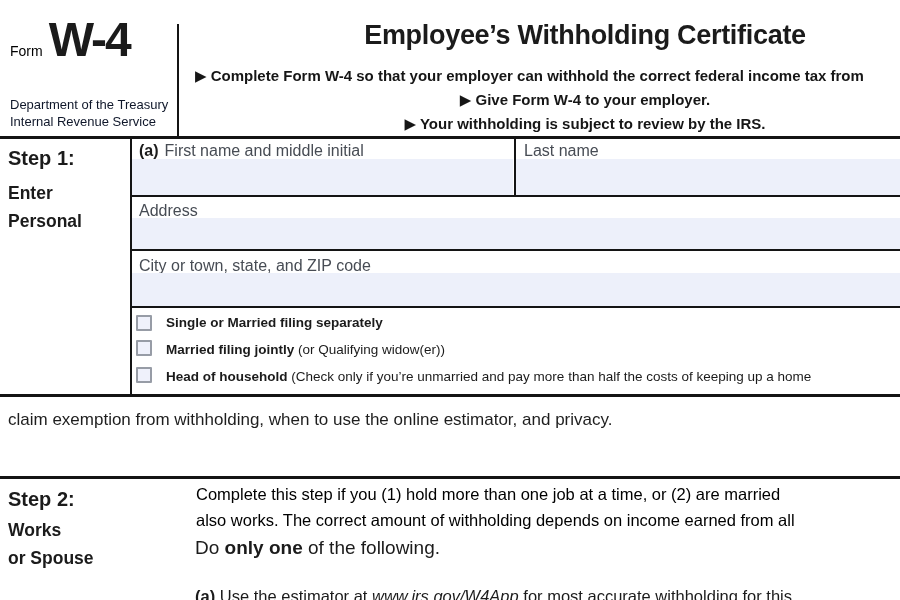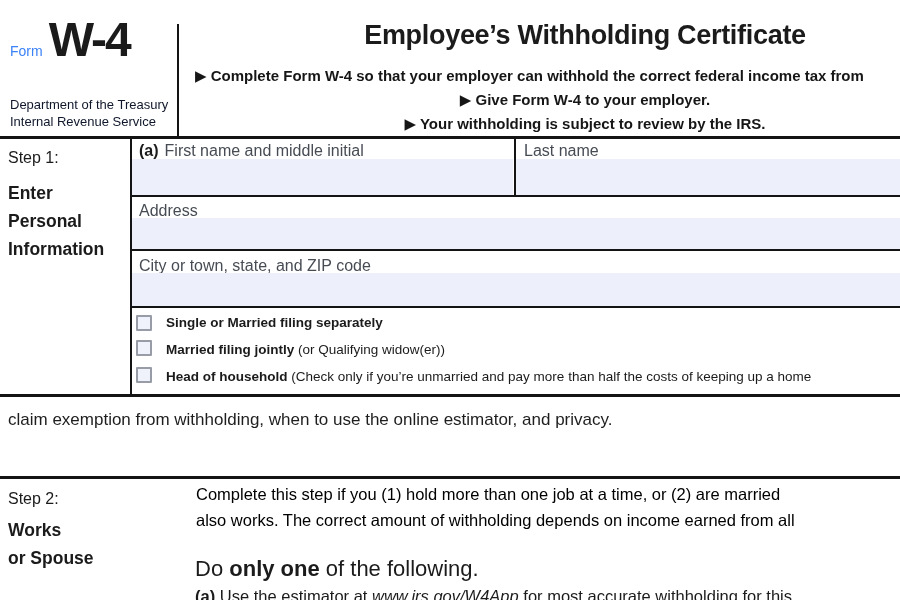--- a/index.html
+++ b/index.html
@@ -8,31 +8,31 @@
     font-family:"Liberation Sans","DejaVu Sans",sans-serif;
     background:#ffffff; color:#1b1b1b;
     position:relative; overflow:hidden;
   }
   .abs { position:absolute; }
   .hline { position:absolute; background:var(--line,#141414); height:2.5px; left:0; width:900px; }
   .vline { position:absolute; background:var(--line,#141414); width:2px; }
 
   
   .form-id { left:10px; top:16px; display:flex; align-items:flex-end; }
-  .form-word { font-size:14px; padding-bottom:5px; color:#3b82f6; }
+  .form-word { font-size:14px; padding-bottom:5px; color:#000000; }
   .form-number { font-size:48px; font-weight:bold; letter-spacing:-2px; line-height:1; margin-left:6px; }
   .agency { left:10px; top:97px; font-size:13px; line-height:16.5px; color:#0f172a; }
 
   .header-right { left:179px; top:12px; width:812px; text-align:center; }
   .hr-title { font-size:27px; font-weight:bold; letter-spacing:-0.3px; margin-top:8px; }
   .hr-bullets { margin-top:13px; font-size:15px; font-weight:bold; line-height:24px; color:#161616; }
   .hr-bullets .b-left { text-align:left; padding-left:16px; white-space:nowrap; }
 
   
-  .step-heading { font-size:16px; font-weight:normal; line-height:24px; }
+  .step-heading { font-size:20px; font-weight:bold; line-height:24px; }
   .step-lines { font-size:17.5px; font-weight:bold; line-height:28px; }
   .step1-label { left:8px; top:146px; width:122px; }
   .step1-label .step-heading { margin-bottom:9px; }
 
   .field-label { font-size:16px; color:#474c54; padding:4px 0 3px 7px; height:21px; white-space:nowrap; overflow:hidden; }
   .field-label b { color:#1b1b1b; margin-right:6px; }
   .field-input { position:absolute; background:var(--field-fill,#edf0fa); cursor:text; }
 
   .cbx-row { position:absolute; left:136px; display:flex; align-items:flex-start; white-space:nowrap; }
   .cbx { width:16px; height:16px; border:2px solid #979ca6; background:#eff1fb; border-radius:1px; margin-right:14px; flex:none; }
@@ -42,21 +42,21 @@
 
   
   .notice { left:8px; top:407px; width:892px; font-size:17px; line-height:26px; color:#1e1e1e; }
   .notice .l1 { white-space:nowrap; overflow:hidden; }
 
   
   .step2-label { left:8px; top:487px; width:150px; }
   .step2-label .step-heading { margin-bottom:5px; }
   .step2-body { left:196px; top:481px; width:705px; font-size:16.5px; line-height:26px; color:#000000; }
   .step2-body .nw { white-space:nowrap; }
-  .do-line { position:absolute; left:195px; top:556px; font-size:22px; }
+  .do-line { position:absolute; left:195px; top:537px; font-size:19px; }
   .item-a { position:absolute; left:195px; top:587px; font-size:16.5px; white-space:nowrap; }
   .item-a i { font-style:italic; }
 </style>
 </head>
 <body>
 
 <div class="abs form-id">
   <span class="form-word">Form</span>
   <span class="form-number">W-4</span>
 </div>
@@ -77,21 +77,20 @@
   </div>
 </div>
 
 <div class="hline" style="top:136px;"></div>
 
 <div class="abs step1-label">
   <div class="step-heading">Step 1:</div>
   <div class="step-lines">
     <div>Enter</div>
     <div>Personal</div>
-    <div>Information</div>
   </div>
 </div>
 
 <div class="vline" style="left:130px; top:138px; height:257px;"></div>
 
 <div class="abs field-label" style="left:132px; top:138px; width:380px;">
   <b>(a)</b><span>First name and middle initial</span>
 </div>
 <div class="field-input" style="left:132px; top:159px; width:381px; height:36px;"></div>
 

